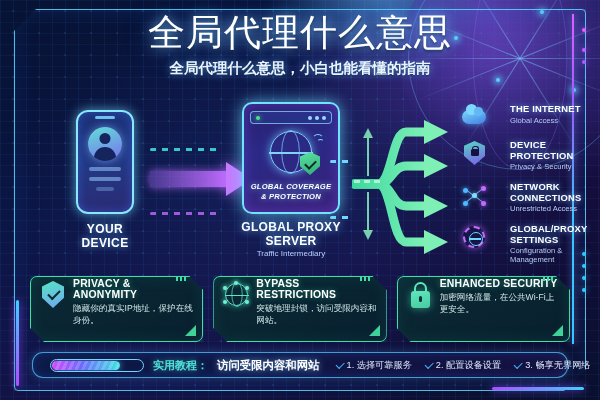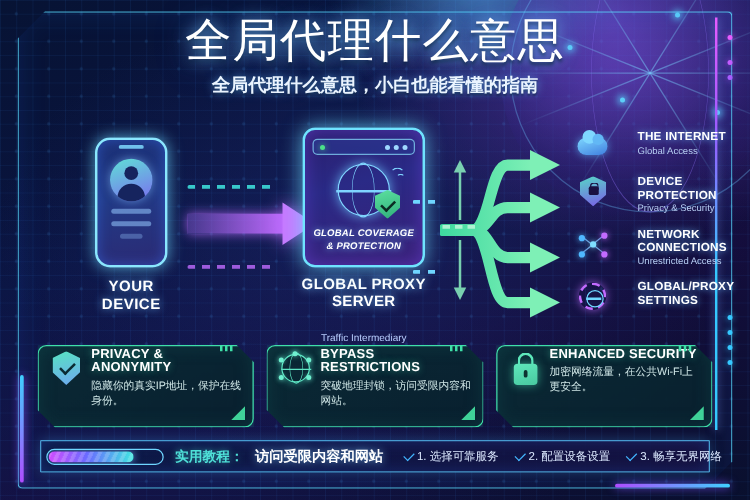--- a/index.html
+++ b/index.html
@@ -176,21 +176,21 @@
   .wifi-ic { position:absolute; right:14px; top:28px; width:16px; height:14px; }
   .wifi-ic i { position:absolute; right:0; bottom:0; border:1.6px solid #7fd4ff;
     border-color:#7fd4ff transparent transparent transparent; border-radius:50%; }
   .server-cap {
     position:absolute; left:4px; right:4px; bottom:10px; color:#fff;
     font-size:7.6px; font-weight:bold; line-height:1.35; letter-spacing:.2px;
     text-shadow:0 0 6px rgba(120,200,255,.9);
   }
   .server-title { margin-top:6px; color:#fff; font-weight:bold; font-size:12px;
     text-shadow:0 0 8px rgba(120,200,255,.9); letter-spacing:.3px; }
-  .server-sub { margin-top:18px; color:#b9cfff; font-size:8px; }
+  .server-sub { margin-top:1px; color:#b9cfff; font-size:8px; }
 
   
   .branch { position:absolute; left:352px; top:6px; width:106px; height:158px; }
   .branch svg { position:absolute; inset:0; }
 
   
   .rlist { position:absolute; left:462px; top:4px; width:126px; }
   .ritem { display:flex; align-items:flex-start; gap:24px; margin-bottom:11px; }
   .ric { width:24px; height:24px; flex:0 0 24px; position:relative; margin-top:1px; }
   .rtxt-t { color:#fff; font-weight:bold; font-size:9.4px; letter-spacing:.2px; line-height:1.12;
@@ -262,24 +262,24 @@
     background:linear-gradient(165deg,#5fe8bb,#49c9a0); margin-top:9px;
     box-shadow:0 0 8px rgba(70,230,180,.6); }
   .ic-lockshk { position:absolute; left:7px; top:1px; width:13px; height:11px;
     border:2.6px solid #5fe8bb; border-bottom:none; border-radius:7px 7px 0 0; }
   .ic-lock:after { content:""; position:absolute; left:8px; top:5px; width:3px; height:6px;
     border-radius:2px; background:#0d3330; }
 
   
   .footer {
     position:absolute; left:32px; top:352px; width:536px; height:26px; z-index:6;
-    border:1.3px solid rgba(90,200,255,.75); border-radius:1px;
+    border:1.3px solid rgba(90,200,255,.75); border-radius:11px;
     background:linear-gradient(90deg,rgba(12,26,70,.9),rgba(22,18,66,.9));
     box-shadow:0 0 10px rgba(70,180,255,.3), inset 0 0 12px rgba(40,90,200,.3);
-    display:flex; align-items:center; padding:0 4px; gap:9px;
+    display:flex; align-items:center; padding:0 17px; gap:9px;
   }
   .pbar-out { width:94px; height:13px; border-radius:7px; border:1.2px solid #6fd6ff;
     position:relative; overflow:hidden; flex:0 0 94px; }
   .pbar-in { position:absolute; left:1px; top:1px; bottom:1px; width:74%;
     background:repeating-linear-gradient(115deg, rgba(255,255,255,.18) 0 3px, transparent 3px 6px),
                linear-gradient(90deg,#d04cff,#6a6bff 45%,#3fe6e0);
     border-radius:6px; box-shadow:0 0 7px rgba(120,180,255,.8); }
   .f-lead { color:#4fe0d8; font-size:11px; font-weight:bold; white-space:nowrap;
     text-shadow:0 0 6px rgba(70,220,210,.6); }
   .f-main { color:#ffffff; font-size:11.4px; font-weight:bold; white-space:nowrap;
@@ -447,20 +447,21 @@
           <div class="rtxt-s">Unrestricted Access</div>
         </div>
       </div>
 
       <div class="ritem">
         <div class="ric">
             <span class="ic-gear"></span>
           </div>
         <div>
           <div class="rtxt-t">GLOBAL/PROXY SETTINGS</div>
+          <div class="rtxt-s">Configuration &amp; Management</div>
         </div>
       </div>
 
     </div>
   </div>
 
   <div class="cards">
 
     <div class="card">
       <span class="card-notch">

